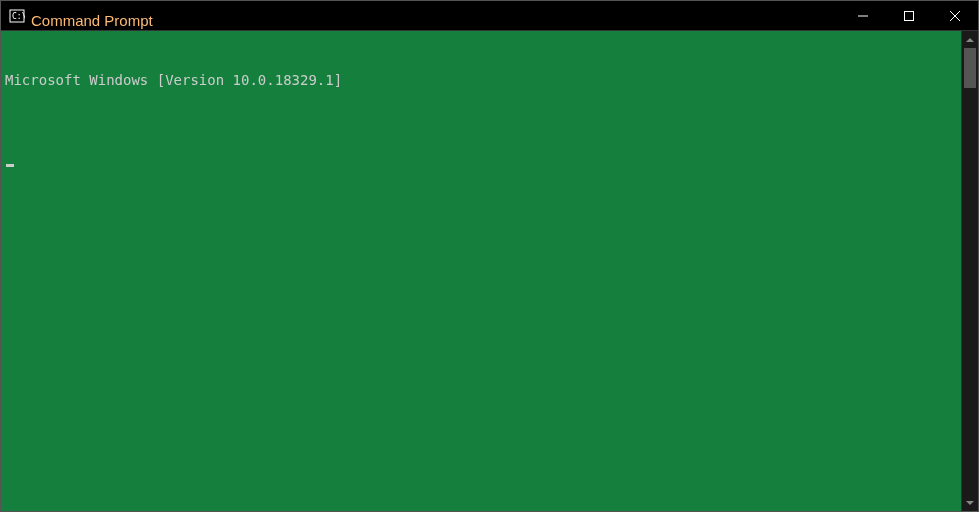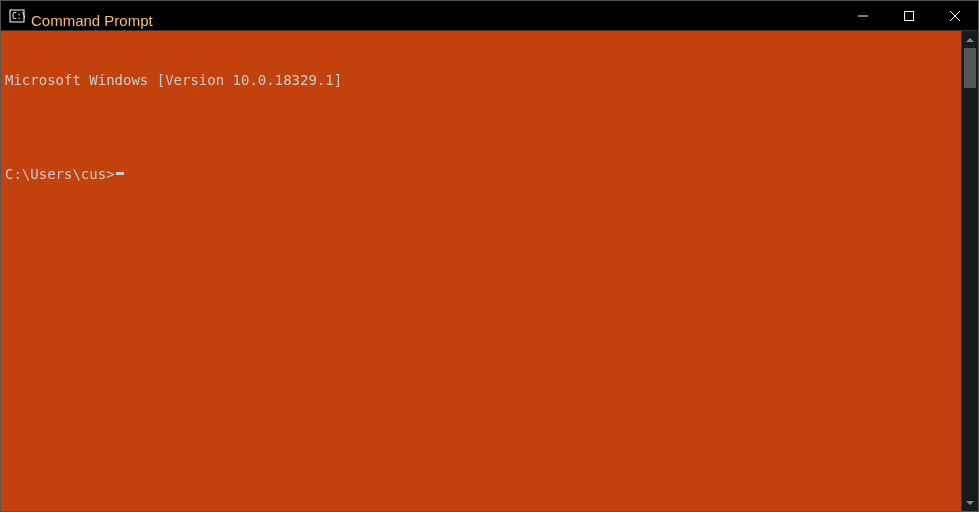--- a/index.html
+++ b/index.html
@@ -54,21 +54,21 @@
       justify-content: center;
       color: #fff;
       cursor: pointer;
     }
     .content-wrapper {
       display: flex;
       height: calc(100% - 30px);
     }
     .terminal {
       flex: 1;
-      background: #c2410c;
+      background: #15803d;
       color: #ccc;
       font-size: 14px;
       line-height: 1.35;
       padding: 2px 4px;
       white-space: pre;
       font-family: Consolas, 'Lucida Console', monospace;
     }
     .terminal-line {
       display: block;
     }
@@ -145,21 +145,21 @@
         <line x1="10" y1="0" x2="0" y2="10" stroke="#fff" stroke-width="1"></line>
       </svg>
     </div>
   </div>
 </div>
 
 <div class="content-wrapper">
   <div class="terminal">
     <span class="terminal-line">Microsoft Windows [Version 10.0.18329.1]</span>
     <span class="terminal-line"></span>
-    <span class="prompt-line"><span>C:\Users\cus&gt;</span><span class="cursor"></span></span>
+    <span class="prompt-line"><span class="cursor"></span></span>
   </div>
   <div class="scrollbar">
     <div class="scroll-arrow">
       <svg width="8" height="4" viewBox="0 0 8 4">
           <polygon points="4,0 8,4 0,4" fill="#888"></polygon>
         </svg>
     </div>
     <div class="scroll-track">
       <div class="scroll-thumb"></div>
     </div>

